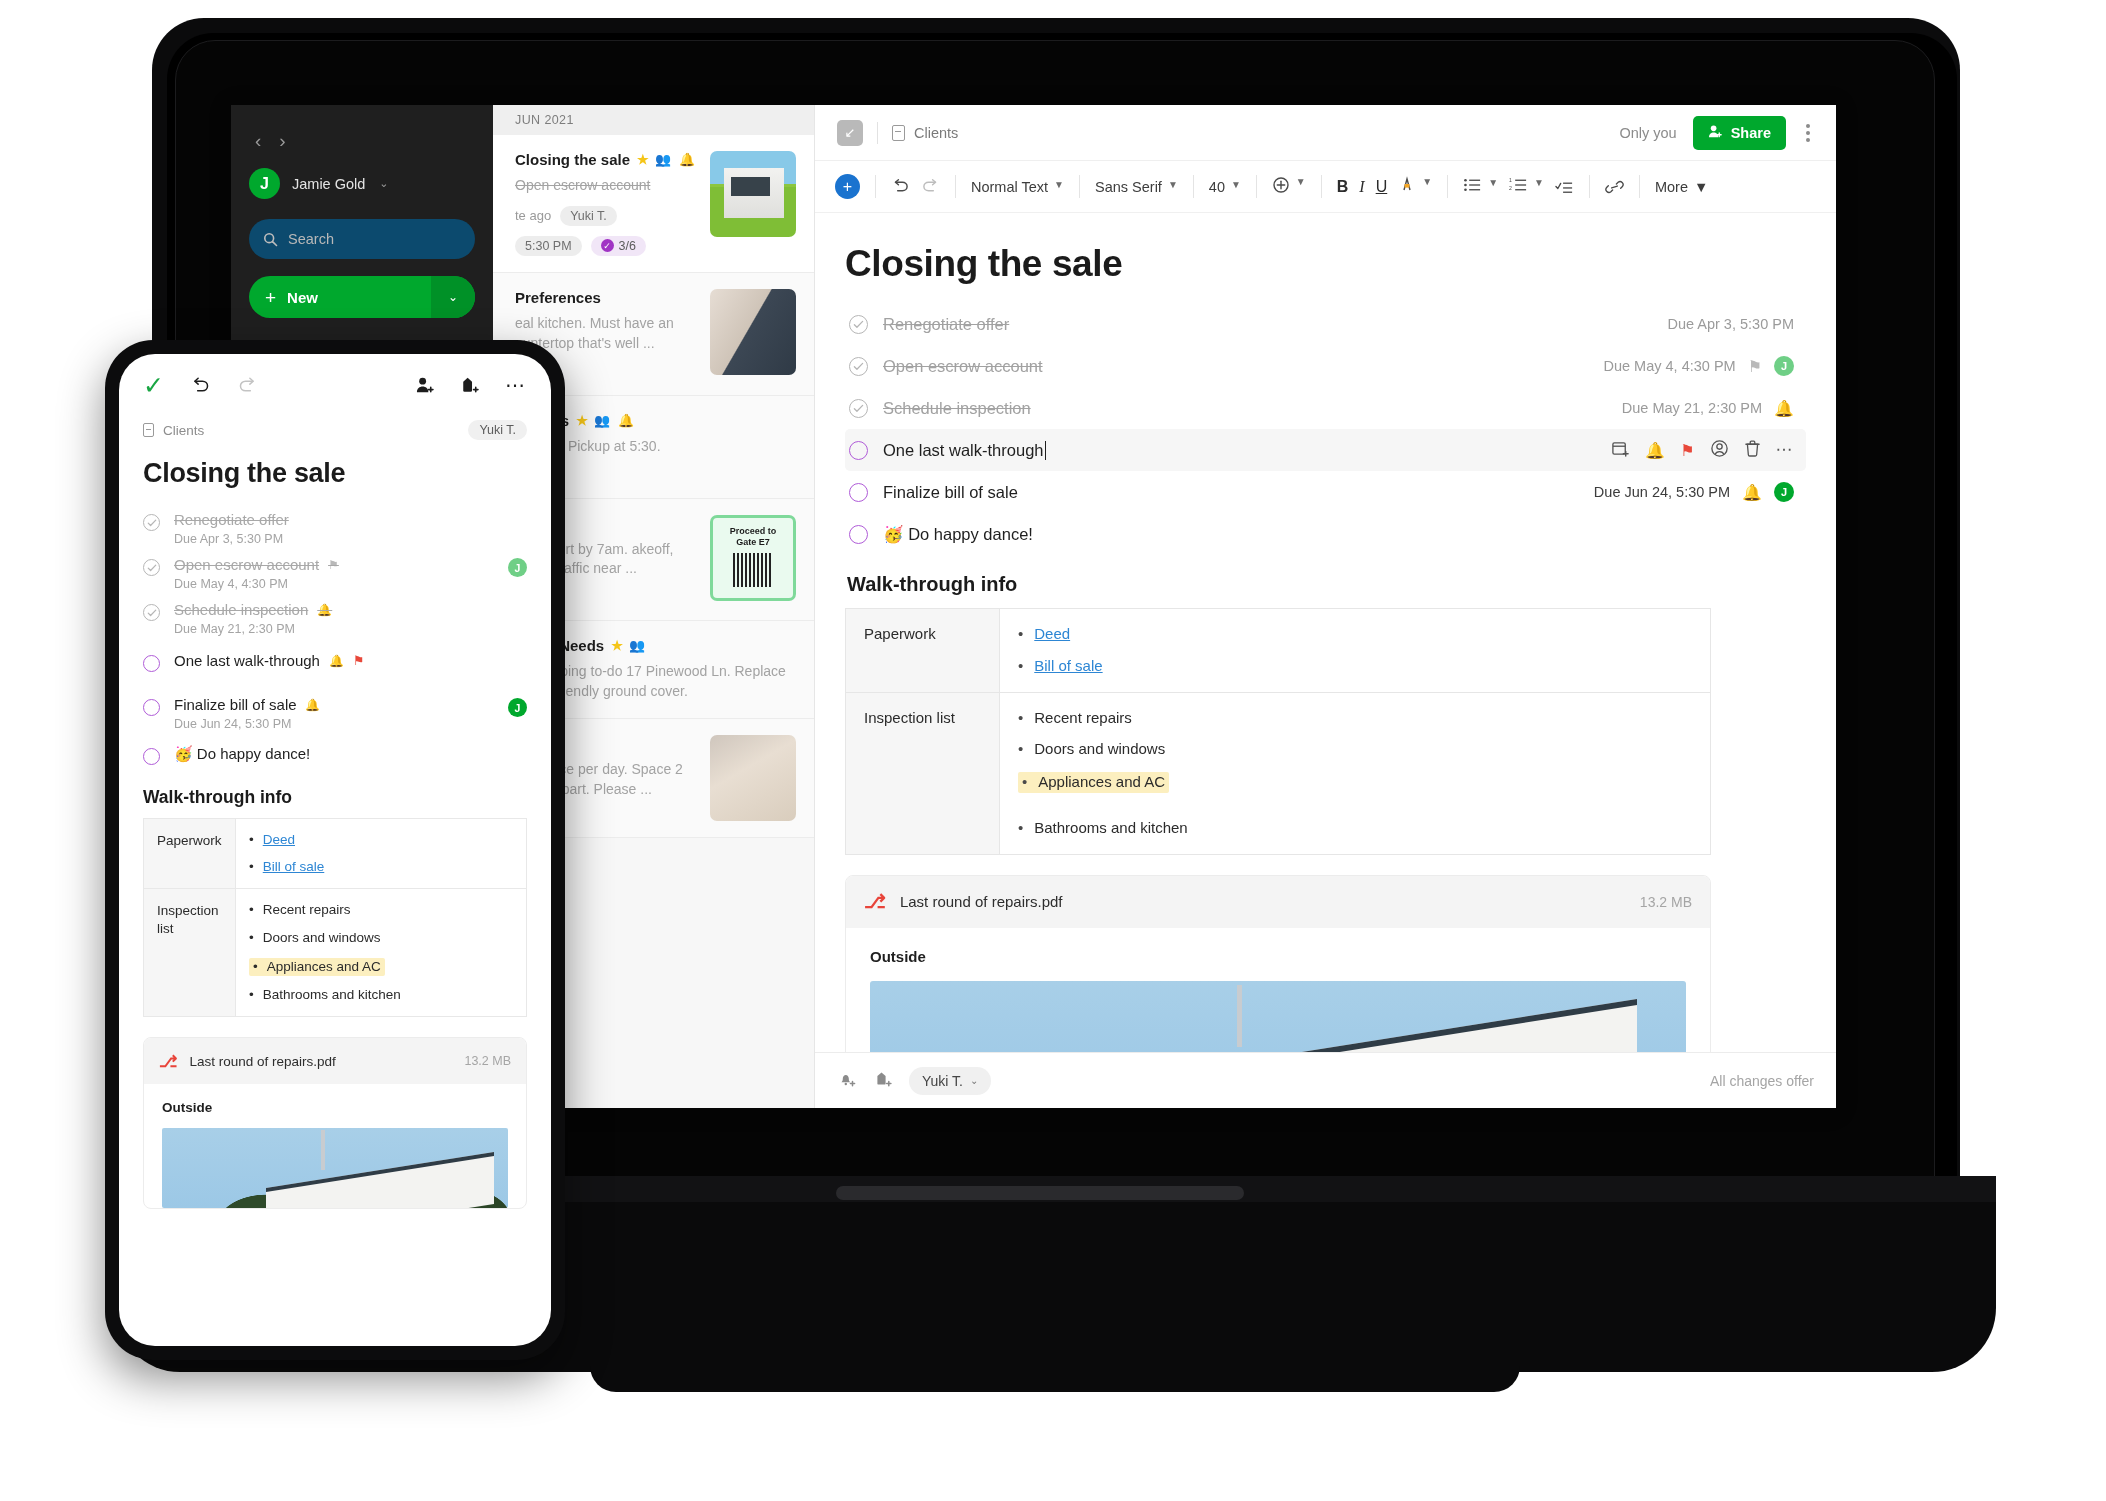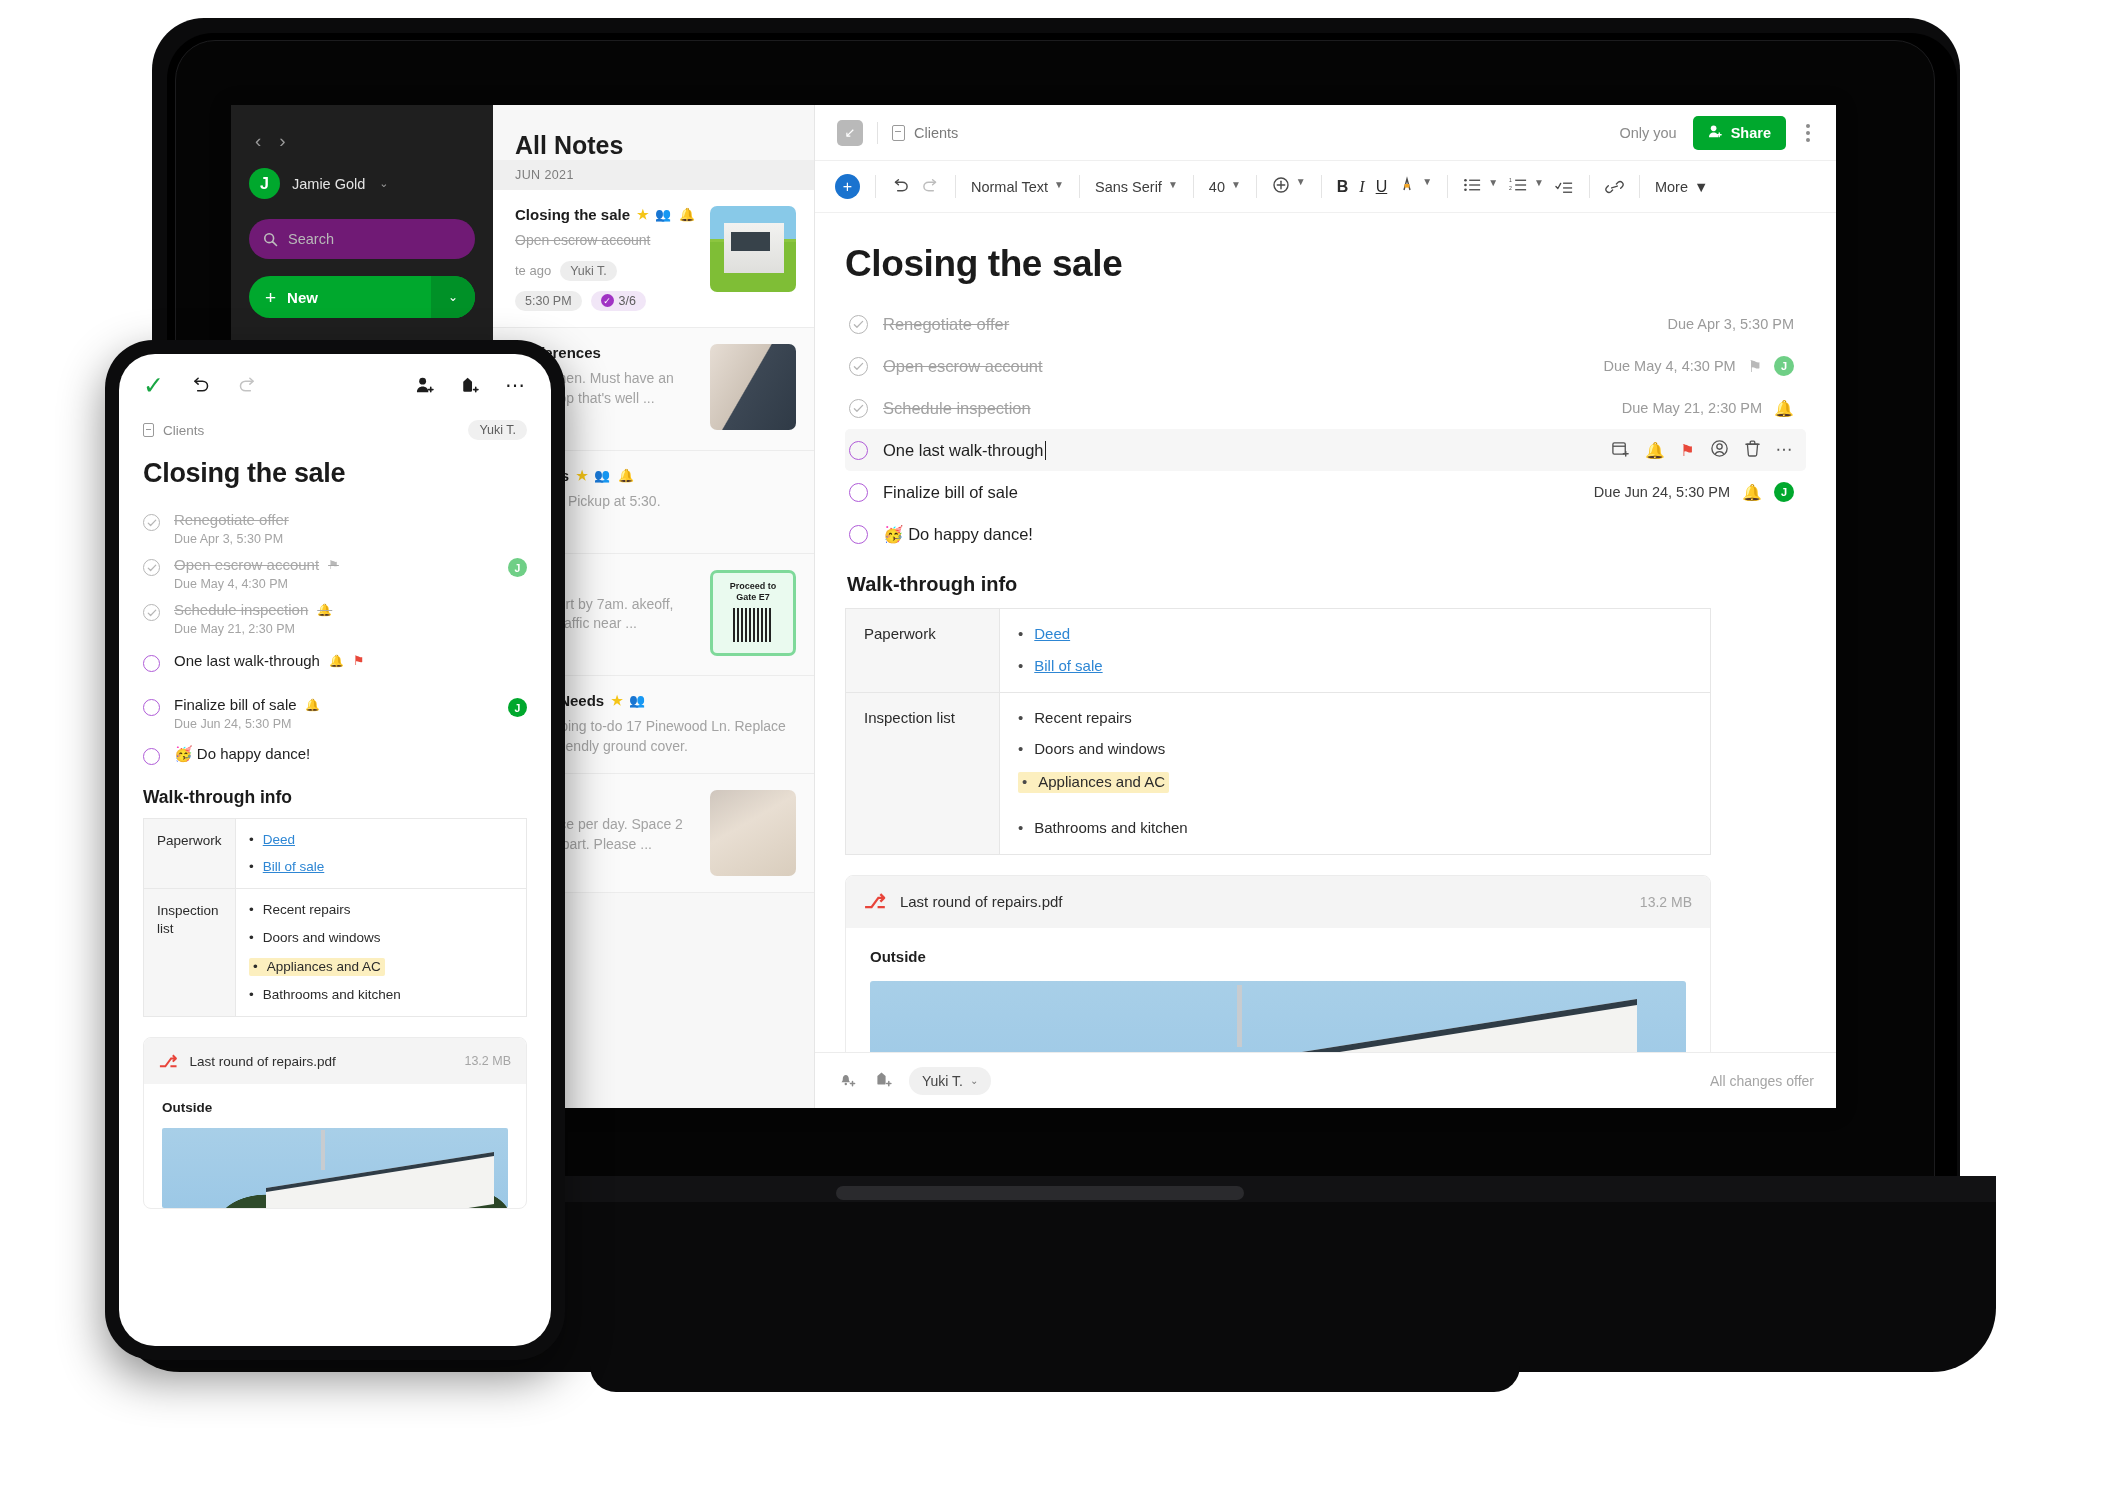--- a/index.html
+++ b/index.html
@@ -57,21 +57,21 @@
   .nav-arrows{ display:flex; gap:18px; padding:6px 4px 18px 6px; }
   .nav-arrows span{ color:#9a9a9a; font-size:19px; line-height:1; cursor:pointer;}
   .user-row{ display:flex; align-items:center; gap:12px; margin-bottom:20px; }
   .avatar-green{
     width:31px;height:31px;border-radius:50%;background:#00a82d;color:#fff;
     display:flex;align-items:center;justify-content:center;font-size:16px;font-weight:600;
   }
   .user-name{ font-size:14.5px; color:#e4e4e4; }
   .caret{ color:#9a9a9a; font-size:11px; margin-left:2px;}
   .search-box{
-    display:flex;align-items:center;gap:10px;background:#701a75;border-radius:22px;
+    display:flex;align-items:center;gap:10px;background:#0c4a6e;border-radius:22px;
     height:40px;padding:0 14px;margin-bottom:17px;
   }
   .search-box .sicon{ color:#bdbdbd; display:flex; }
   .search-ph{ color:#b8b8b8; font-size:14.5px; }
   .new-btn{
     display:flex;align-items:center;height:42px;border-radius:22px;overflow:hidden;
     background:#00a82d; margin-bottom:22px;
   }
   .new-btn .mainpart{ flex:1; display:flex;align-items:center;gap:11px;padding-left:16px;
     color:#fff;font-size:15px;font-weight:600;height:100%; }
@@ -309,21 +309,20 @@
           <span>⌄</span>
         </div>
       </div>
       <div class="sb-item">
         <span class="shape"></span>
         <span>Home</span>
       </div>
     </div>
 
     <div class="notelist">
-      <div class="nl-title">All Notes</div>
       <div class="nl-monthhdr">JUN 2021</div>
 
       <div class="note-card">
         <div class="nc-body">
           <div class="nc-title">
             <span>Closing the sale</span>
             <span class="ic star">★</span>
             <span class="ic people">👥</span>
             <span class="ic bell">🔔</span>
           </div>

